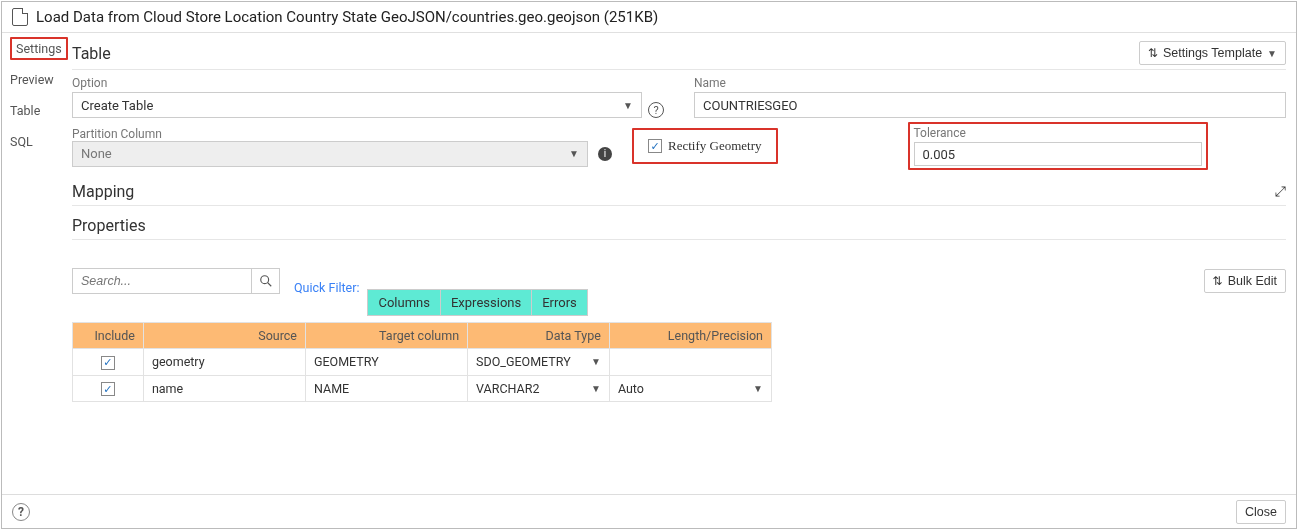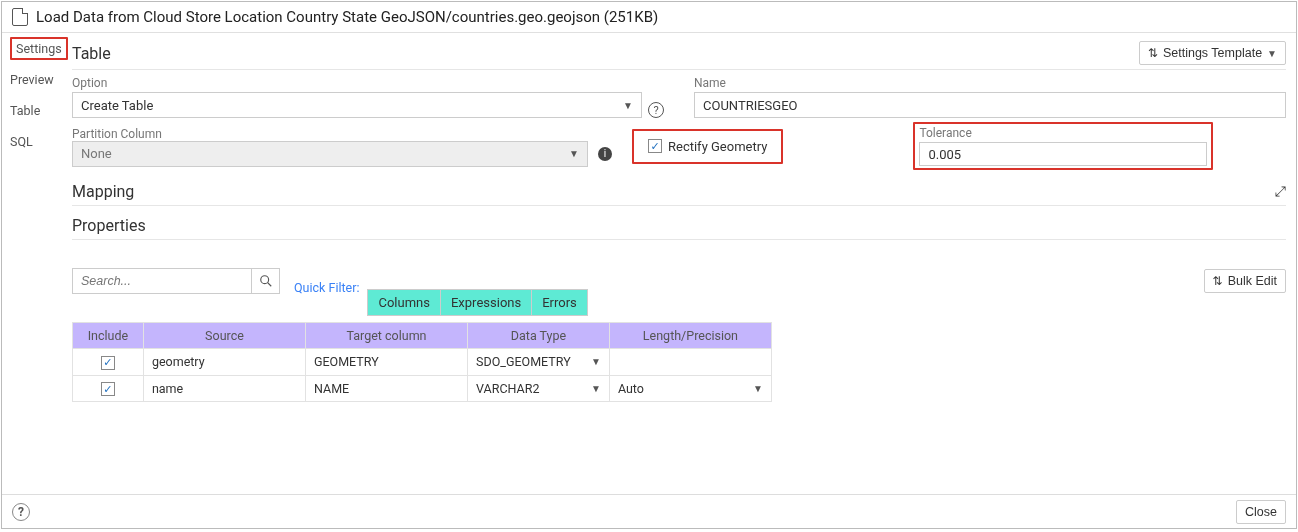--- a/index.html
+++ b/index.html
@@ -235,23 +235,23 @@
       width: 700px;
       font-size: 12.5px;
     }
     table.mapping th, table.mapping td {
       border: 1px solid #e2e2e2;
       padding: 5px 8px;
       text-align: left;
       background: #fff;
     }
     table.mapping th {
-      background: #c4b5fd;
+      background: #fdba74;
       font-weight: 400;
-      text-align: center;
+      text-align: right;
       color: #555;
     }
     table.mapping td.center { text-align: center; }
     .dd-cell {
       display: flex;
       justify-content: space-between;
       align-items: center;
     }
 
     
@@ -348,21 +348,21 @@
           <div style="display:flex;align-items:center;">
             <div class="input-like disabled" style="flex:1">
               <span>None</span>
               <span class="dropdown-caret">▼</span>
             </div>
             <span class="info-dot">i</span>
           </div>
         </div>
 
         <div class="row2-right">
-          <span class="hl" style="padding:8px 14px;">
+          <span class="hl" style="padding:8px 14px;font-family:Liberation Serif, serif;">
             <span class="checkbox-row">
               <span class="checkbox checked"></span>
               <span>Rectify Geometry</span>
             </span>
           </span>
 
           <span class="hl tolerance-wrap" style="padding:2px 4px;">
             <span class="field-label" style="display:block">Tolerance</span>
             <div class="input-like" style="height:24px;">
               <span>0.005</span>

